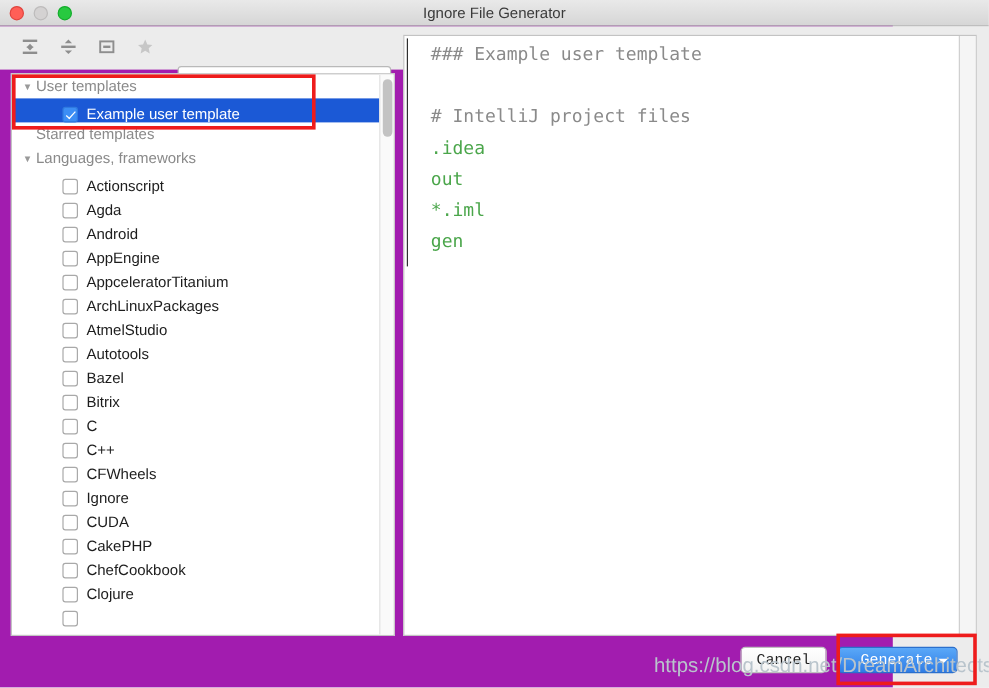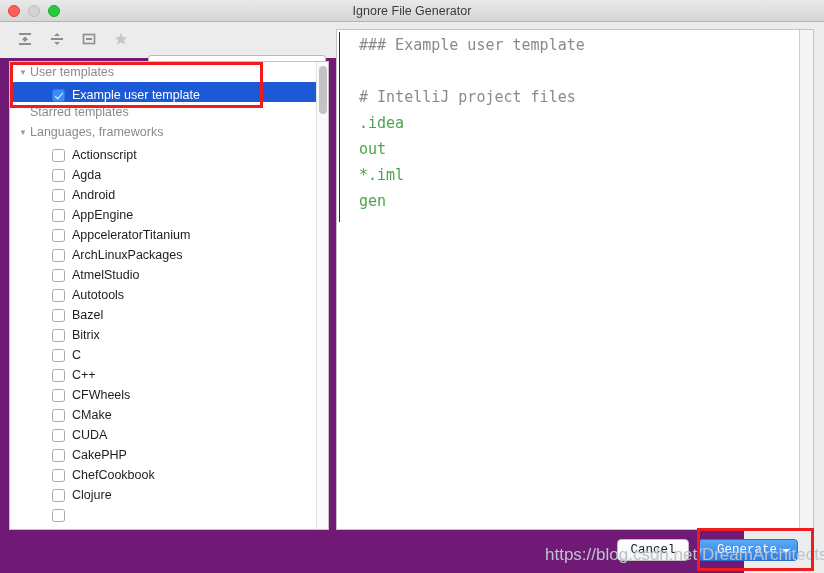--- a/index.html
+++ b/index.html
@@ -6,21 +6,21 @@
   html, body {
     margin: 0; padding: 0;
     width: 824px; height: 573px;
     overflow: hidden;
     font-family: "Liberation Sans", sans-serif;
     background: #ececec;
   }
   #app {
     position: relative;
     width: 744px; height: 573px;
-    background: #701a75;
+    background: #a21caf;
   }
 
   
   .titlebar {
     position: absolute; left: 0; top: 0;
     width: 824px; height: 22px;
     background: linear-gradient(#e9e9e9, #d6d6d6);
     border-bottom: 1px solid #b4b4b4;
     display: flex; align-items: center;
   }
@@ -330,21 +330,21 @@
         <div class="row indent-2">
           <span class="cb"></span>
           <span>C++</span>
         </div>
         <div class="row indent-2">
           <span class="cb"></span>
           <span>CFWheels</span>
         </div>
         <div class="row indent-2">
           <span class="cb"></span>
-          <span>CMake</span>
+          <span>Ignore</span>
         </div>
         <div class="row indent-2">
           <span class="cb"></span>
           <span>CUDA</span>
         </div>
         <div class="row indent-2">
           <span class="cb"></span>
           <span>CakePHP</span>
         </div>
         <div class="row indent-2">

